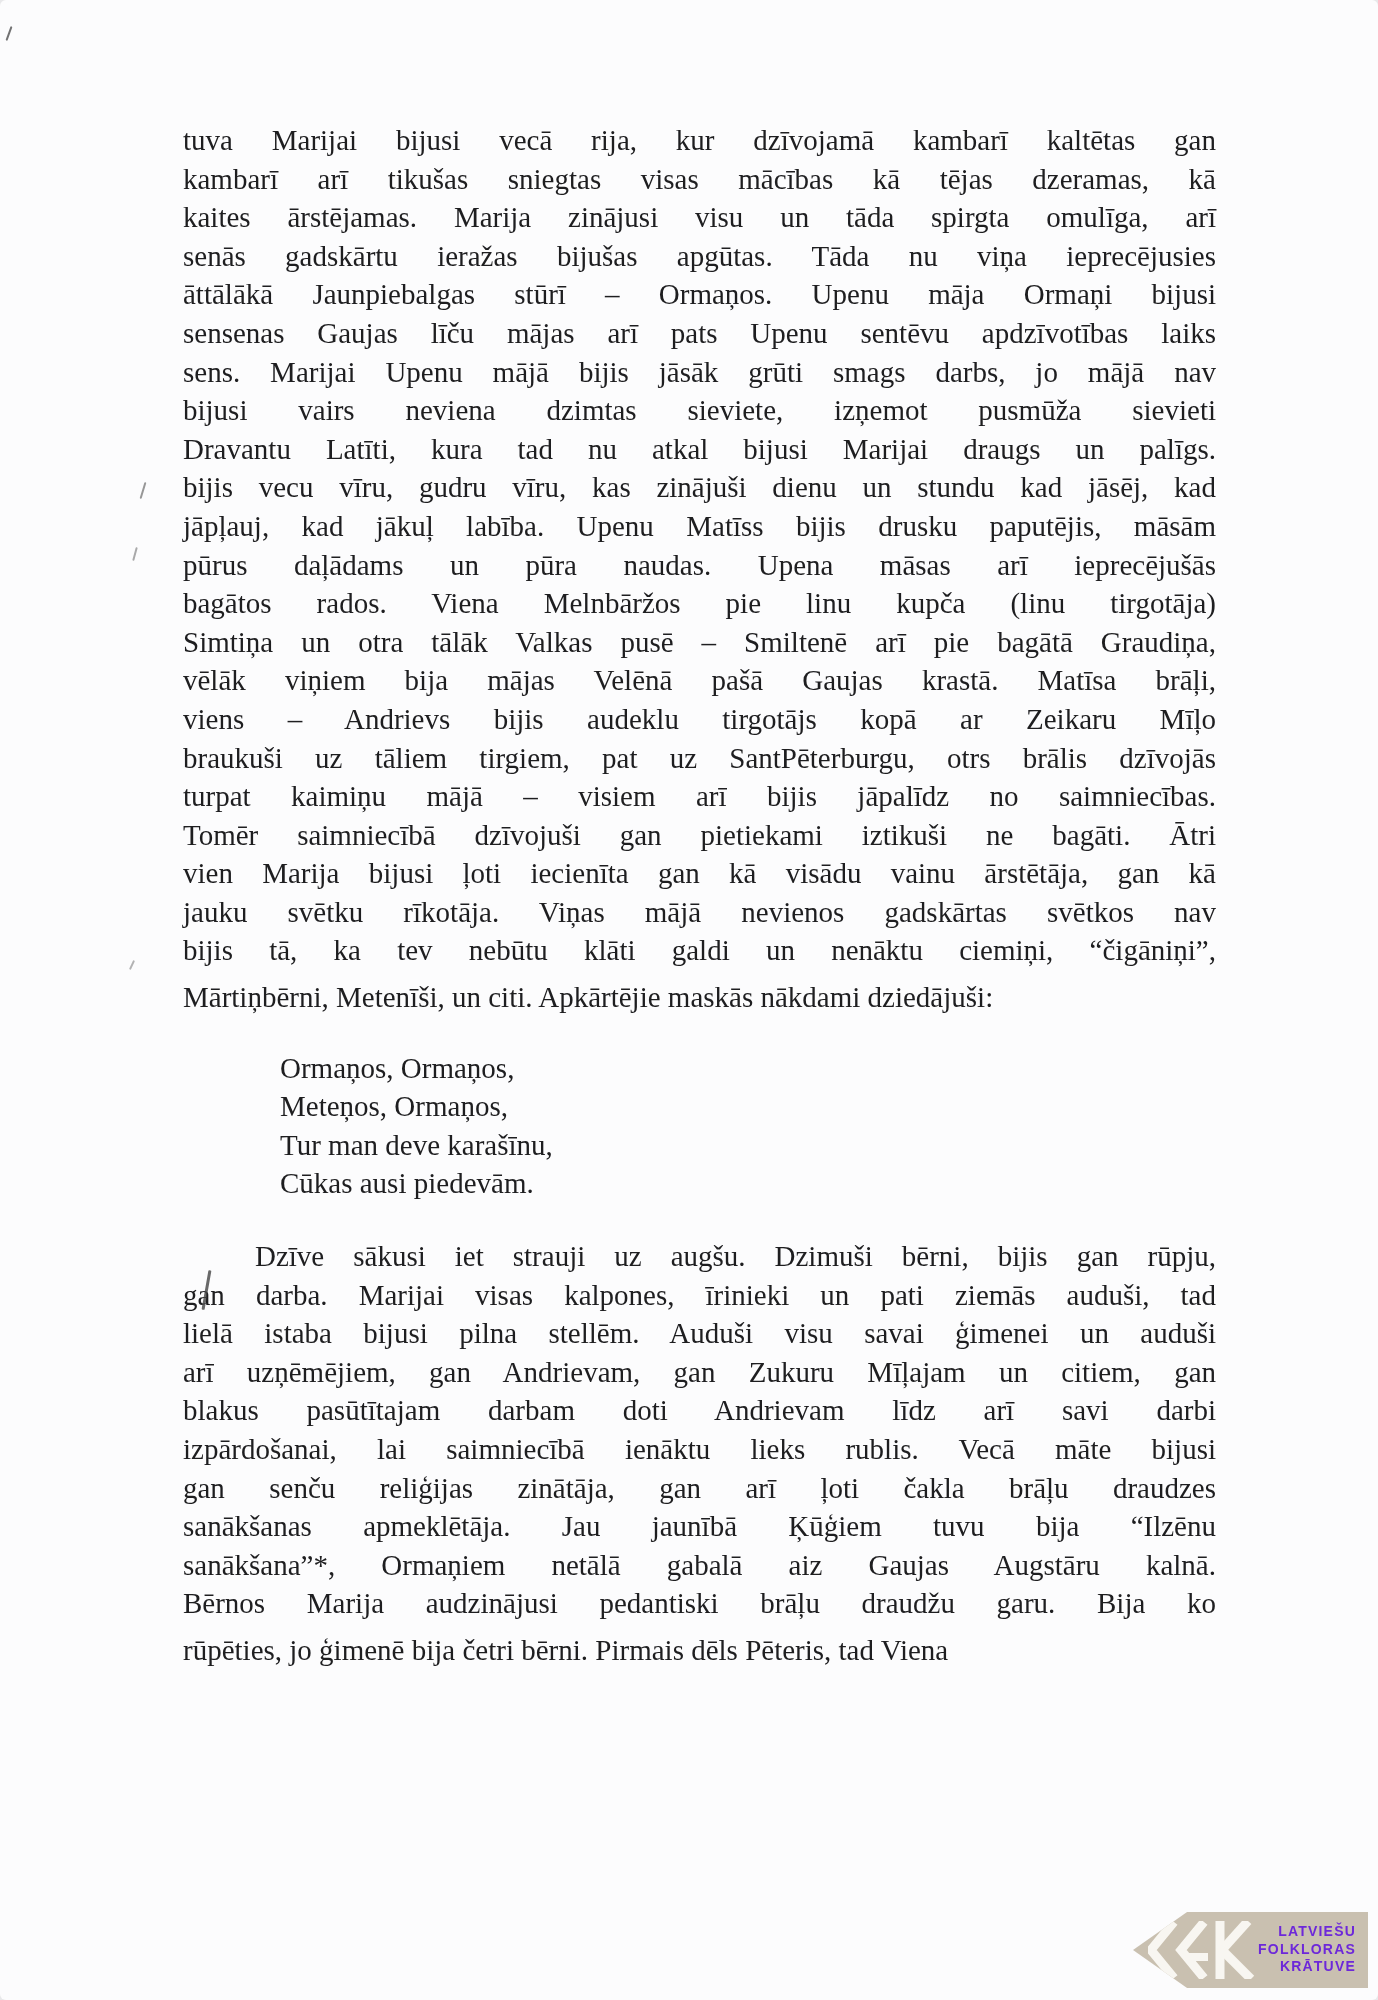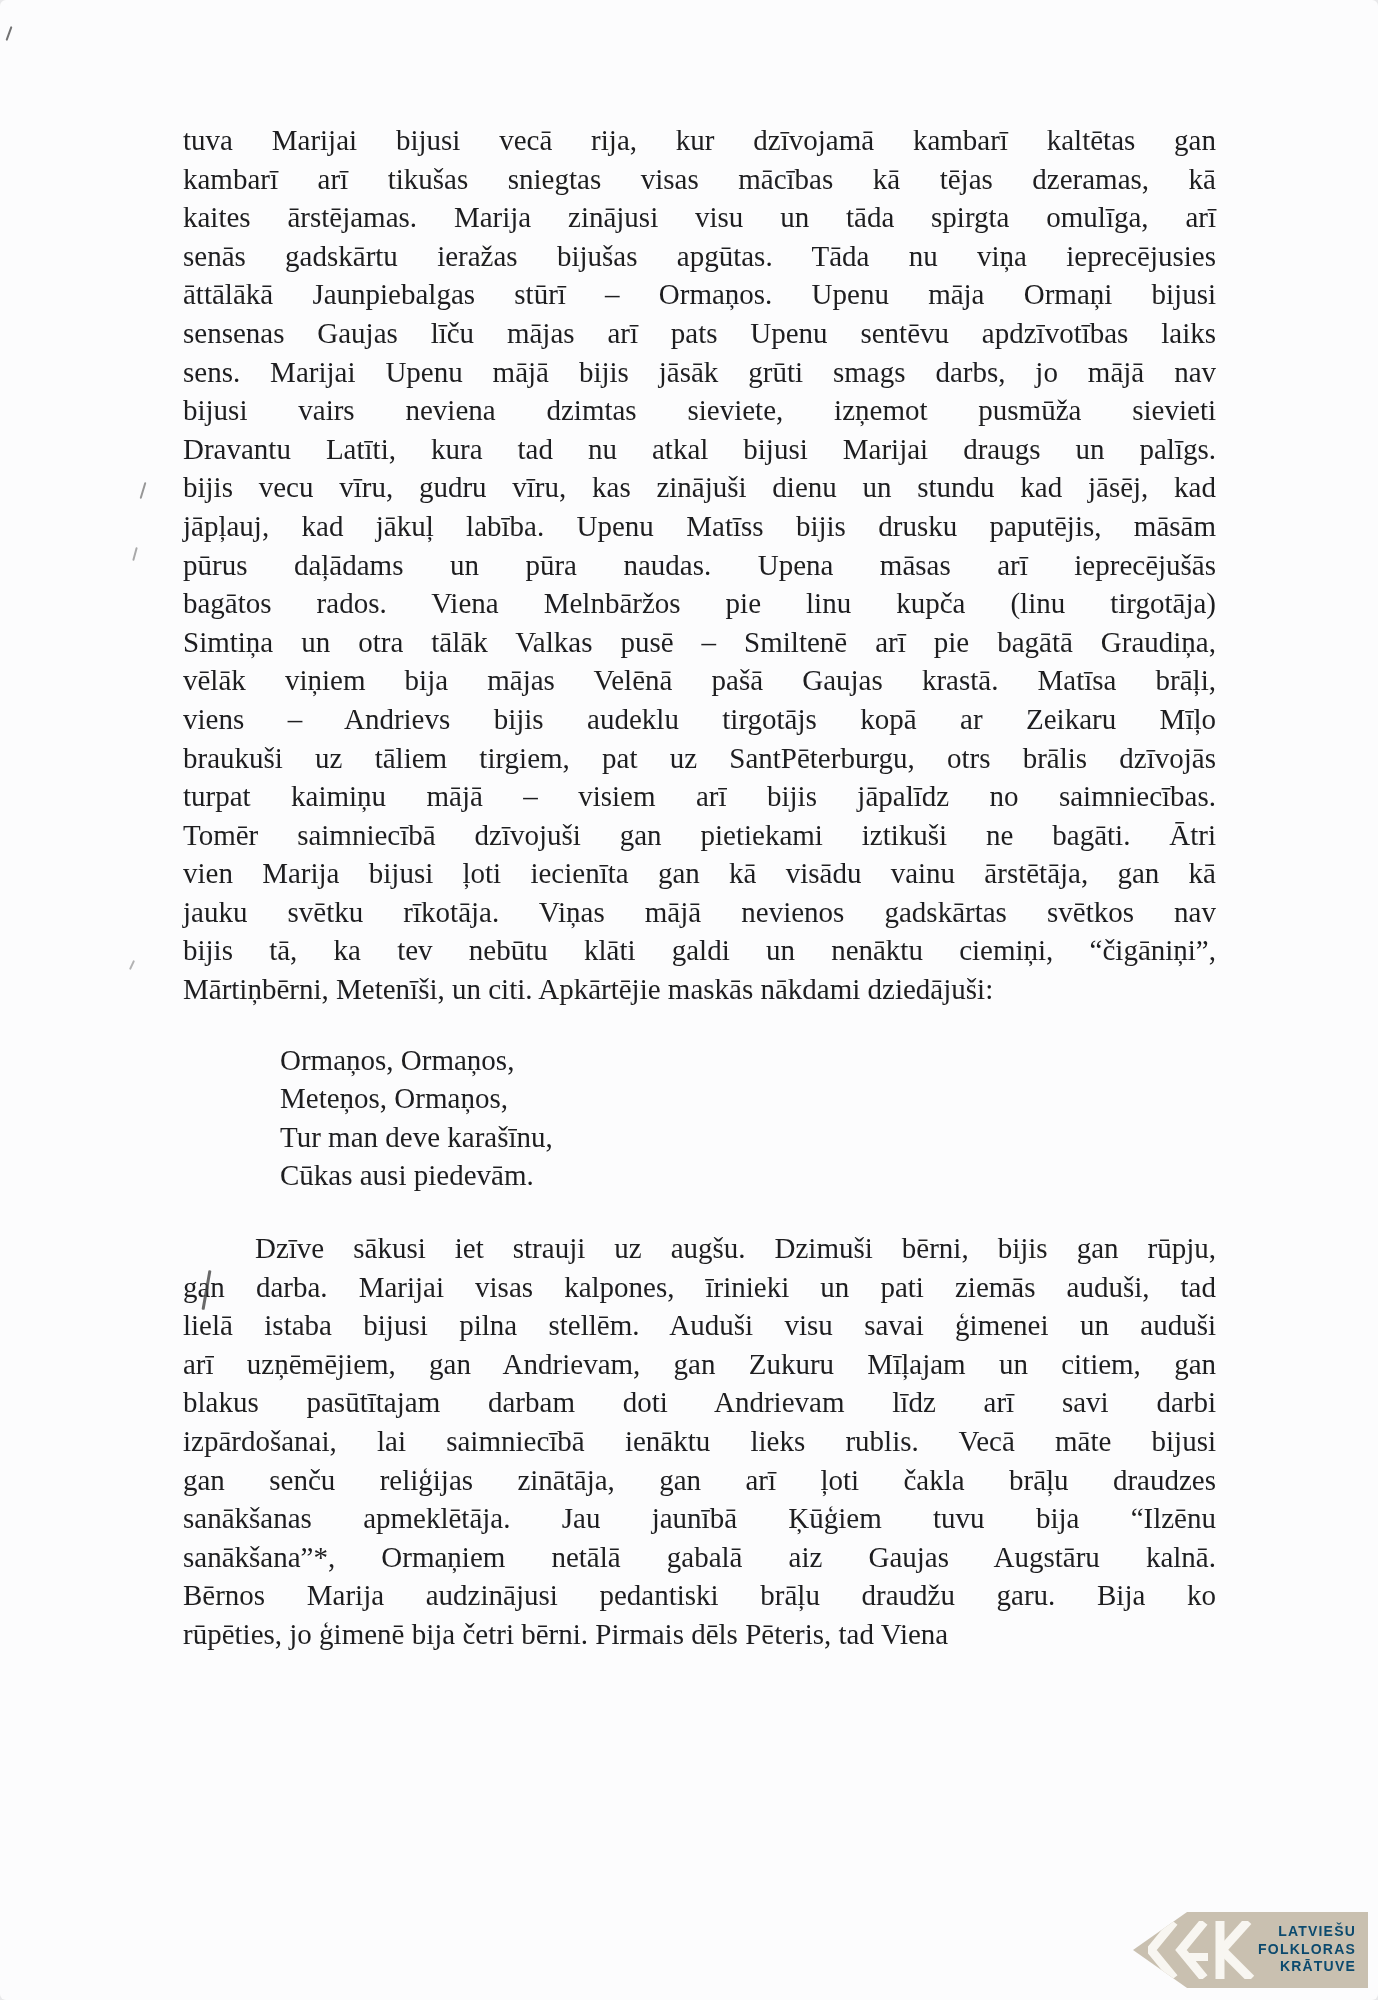--- a/index.html
+++ b/index.html
@@ -20,20 +20,21 @@
     font-size:29px;
     line-height:38.6px;
     height:38.6px;
     white-space:normal;
     text-align:justify;
     text-align-last:justify;
   }
   .line.lastline{
     text-align:left;
     text-align-last:left;
+    margin-top:8px;
   }
   .line.indent{ text-indent:72px; }
   .verse{ margin-top:32px; margin-left:97px; }
   .verse .line{
     text-align:left;
     text-align-last:left;
   }
   .para2{ margin-top:34px; }
 
   
@@ -124,20 +125,20 @@
 
       <polyline points="26,1 3,29 26,57" fill="none" stroke-width="9" stroke="#f8f6f1"></polyline>
 
       <polyline points="56,1 33,29 56,57" fill="none" stroke-width="9" stroke="#f8f6f1"></polyline>
       <line x1="37" y1="36" x2="60" y2="36" stroke-width="8" stroke="#f8f6f1"></line>
 
       <line x1="72" y1="0" x2="72" y2="58" stroke-width="9" stroke="#f8f6f1"></line>
       <line x1="74" y1="29" x2="100" y2="0" stroke-width="9" stroke="#f8f6f1"></line>
       <line x1="74" y1="29" x2="103" y2="58" stroke-width="9" stroke="#f8f6f1"></line>
     </svg>
-    <div class="logo-text" style="color: #0c4a6e;">
+    <div class="logo-text" style="color: #6d28d9;">
       <div>LATVIEŠU</div>
       <div>FOLKLORAS</div>
       <div>KRĀTUVE</div>
     </div>
   </div>
 
 </div>
 
 </body></html>

